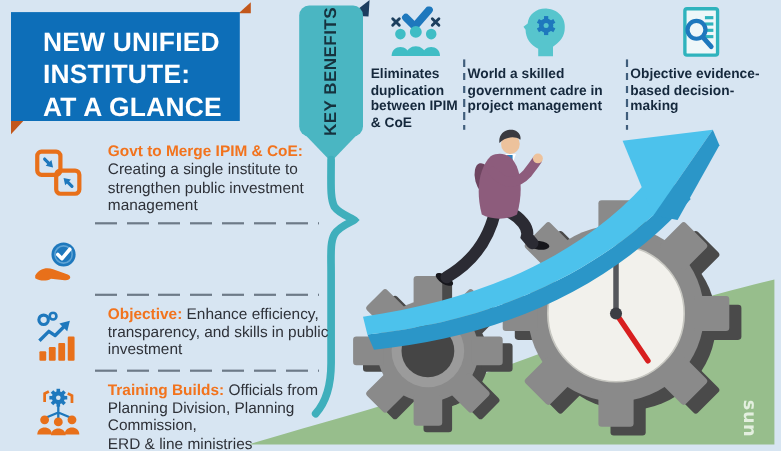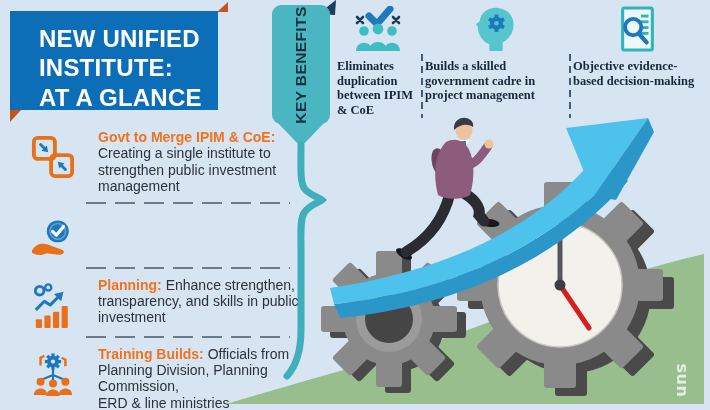--- a/index.html
+++ b/index.html
@@ -23,21 +23,21 @@
     background:#4ab6c2;border-radius:9px;z-index:2;
   }
   .ribbon .rlabel{
     position:absolute;left:50%;top:50%;
     transform:translate(-50%,-50%) rotate(-90deg);
     font-size:15.5px;font-weight:bold;color:#16323e;white-space:nowrap;letter-spacing:.4px;
   }
   
   .benefits{
     position:absolute;left:337px;top:6px;width:372px;z-index:2;
-    display:flex;gap:2px;font-family:Liberation Serif, serif;
+    display:flex;gap:2px;
   }
   .benefit{display:flex;flex-direction:column;align-items:center;}
   .benefit .btxt{
     font-size:12.5px;font-weight:bold;color:#15283c;line-height:1.16;
     align-self:flex-start;
   }
   .b1{width:82px;} .b2{width:142px;} .b3{width:128px;}
   .vsep{
     width:2px;height:64px;margin-top:48px;flex:none;
     background:repeating-linear-gradient(180deg,#3f5d7b 0 7px,transparent 7px 12px);
@@ -203,21 +203,21 @@
             <rect x="20.5" y="9" width="4" height="5" fill="#1e78bd" transform="rotate(60 22.5 18)"></rect>
             <rect x="20.5" y="9" width="4" height="5" fill="#1e78bd" transform="rotate(120 22.5 18)"></rect>
             <rect x="20.5" y="9" width="4" height="5" fill="#1e78bd" transform="rotate(180 22.5 18)"></rect>
             <rect x="20.5" y="9" width="4" height="5" fill="#1e78bd" transform="rotate(240 22.5 18)"></rect>
             <rect x="20.5" y="9" width="4" height="5" fill="#1e78bd" transform="rotate(300 22.5 18)"></rect>
             <circle cx="22.5" cy="18" r="6.8" fill="#1e78bd"></circle>
             <circle cx="22.5" cy="18" r="2.4" fill="#57c5cd"></circle>
           </g>
         </svg>
       </span>
-      <span class="btxt">Builds a skilled government cadre in project management</span>
+      <span class="btxt">World a skilled government cadre in project management</span>
     </div>
 
     <div class="vsep"></div>
 
     <div class="benefit b3">
       <span class="bicon">
         <svg width="40" height="46" viewBox="0 0 40 48">
           <rect x="5" y="2" width="31" height="44" rx="2" fill="#eef7f9" stroke="#2fb3bd" stroke-width="3.2"></rect>
           <g fill="#2fb3bd">
             <rect x="24" y="9" width="8" height="3"></rect>
@@ -276,22 +276,22 @@
           <polygon points="33,9 23,11.5 30.5,19" fill="#1e78bd"></polygon>
           <g fill="#e8701a">
             <rect x="4" y="38" width="6.5" height="9" rx="1"></rect>
             <rect x="13" y="34" width="6.5" height="13" rx="1"></rect>
             <rect x="22" y="30" width="6.5" height="17" rx="1"></rect>
             <rect x="31" y="24" width="6.5" height="23" rx="1"></rect>
           </g>
         </svg>
       </div>
       <div class="tcol">
-        <span class="bhead">Planning: </span>
-        <span class="bbody">Enhance strengthen, transparency, and skills in public investment</span>
+        <span class="bhead">Objective: </span>
+        <span class="bbody">Enhance efficiency, transparency, and skills in public investment</span>
       </div>
     </div>
 
     <div class="hsep"></div>
 
     <div class="bullet">
       <div class="icol">
         <svg width="46" height="44" viewBox="0 0 48 46">
           <path d="M15,4 L11,6 L11,14" fill="none" stroke="#e8701a" stroke-width="2.6"></path>
           <path d="M33,6 L37,8 L37,15" fill="none" stroke="#e8701a" stroke-width="2.6"></path>

